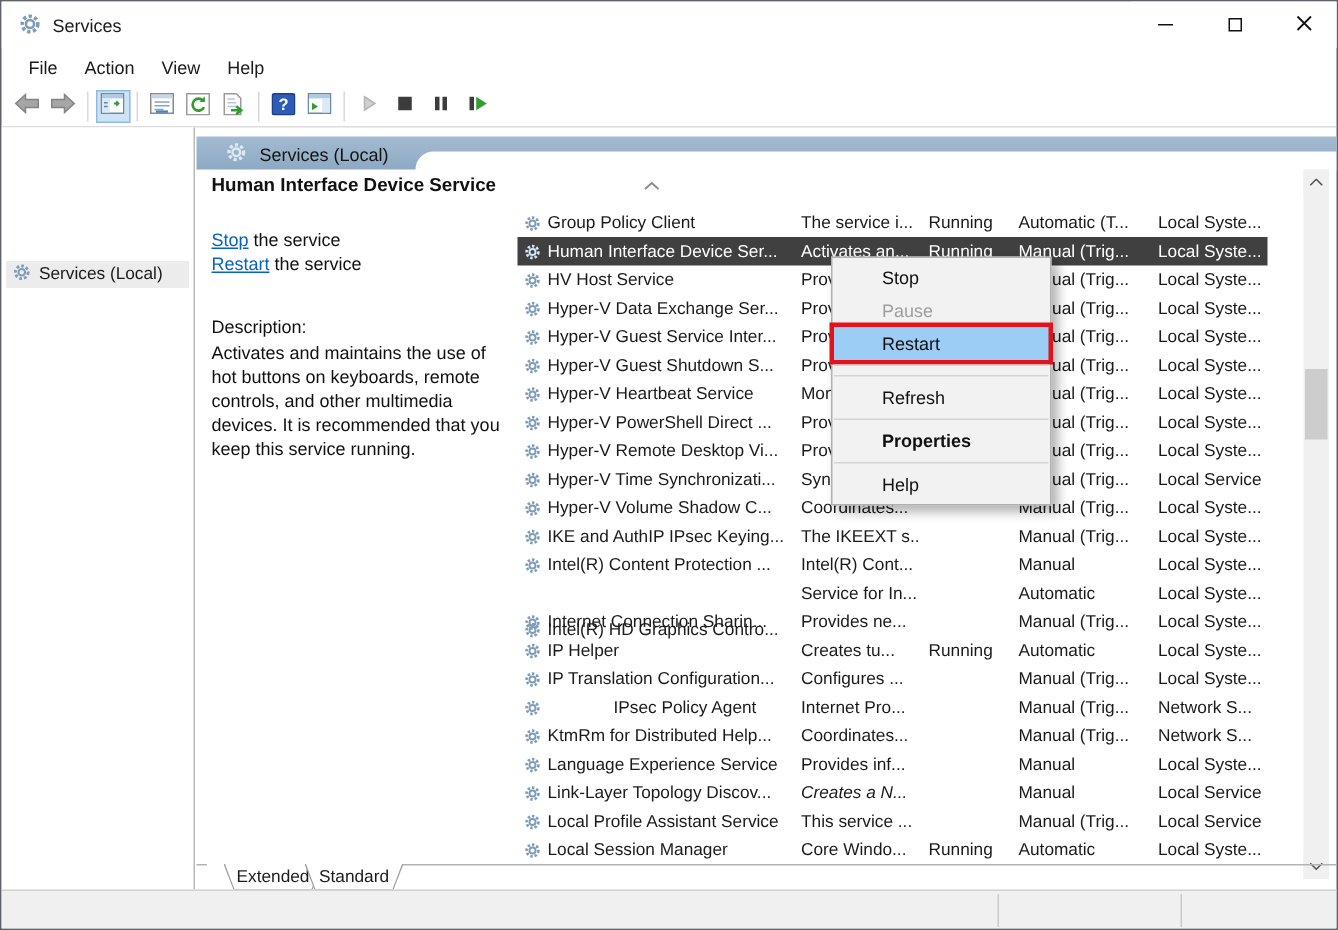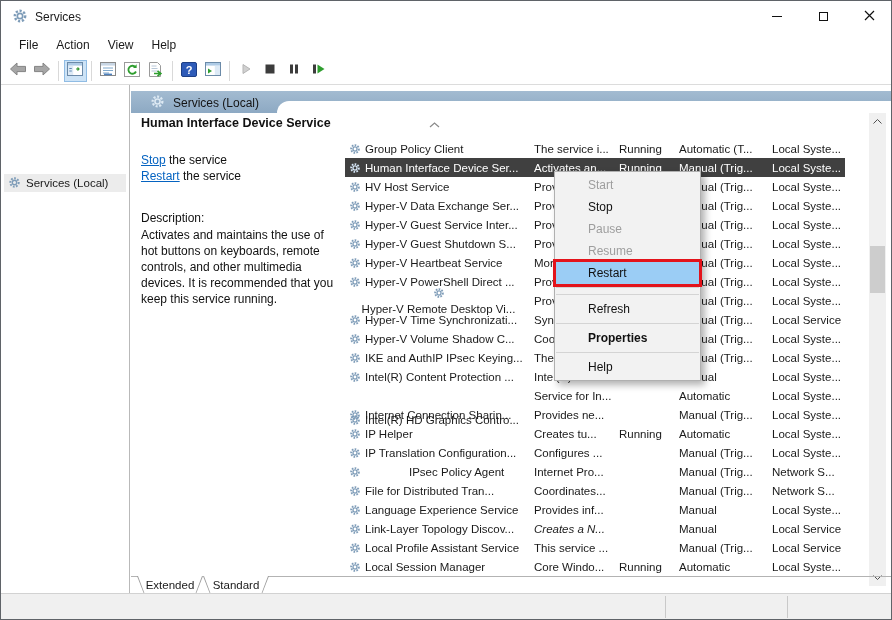--- a/index.html
+++ b/index.html
@@ -328,21 +328,21 @@
             </svg>
           </span>
           <span>Hyper-V PowerShell Direct ...</span>
         </div>
         <div class="cell" style="width: 85px;">Provides a m...</div>
         <div class="cell" style="width: 60px;"></div>
         <div class="cell" style="width: 93px;">Manual (Trig...</div>
         <div class="cell" style="width: 85px;">Local Syste...</div>
       </div>
       <div class="row">
-        <div class="cell c-name" style="width: 183px; flex-direction: column;">
+        <div class="cell c-name" style="width: 183px;">
           <span style="display: inline-flex;">
             <svg width="12" height="12" viewBox="0 0 16 16">
               <circle cx="8" cy="8" r="5.2" fill="none" stroke="#7e9cb8" stroke-width="2.4" stroke-dasharray="2.2 1.7"></circle>
               <circle cx="8" cy="8" r="2.7" fill="none" stroke="#7e9cb8" stroke-width="1.7"></circle>
             </svg>
           </span>
           <span>Hyper-V Remote Desktop Vi...</span>
         </div>
         <div class="cell" style="width: 85px;">Provides a pl...</div>
         <div class="cell" style="width: 60px;"></div>
@@ -485,21 +485,21 @@
         <div class="cell" style="width: 85px;">Network S...</div>
       </div>
       <div class="row">
         <div class="cell c-name" style="width: 183px;">
           <span style="display: inline-flex;">
             <svg width="12" height="12" viewBox="0 0 16 16">
               <circle cx="8" cy="8" r="5.2" fill="none" stroke="#7e9cb8" stroke-width="2.4" stroke-dasharray="2.2 1.7"></circle>
               <circle cx="8" cy="8" r="2.7" fill="none" stroke="#7e9cb8" stroke-width="1.7"></circle>
             </svg>
           </span>
-          <span>File for Distributed Tran...</span>
+          <span>KtmRm for Distributed Help...</span>
         </div>
         <div class="cell" style="width: 85px;">Coordinates...</div>
         <div class="cell" style="width: 60px;"></div>
         <div class="cell" style="width: 93px;">Manual (Trig...</div>
         <div class="cell" style="width: 85px;">Network S...</div>
       </div>
       <div class="row">
         <div class="cell c-name" style="width: 183px;">
           <span style="display: inline-flex;">
             <svg width="12" height="12" viewBox="0 0 16 16">
@@ -571,41 +571,39 @@
     <button class="scroll-arrow" style="top:456px;">
         <svg width="9" height="5" viewBox="0 0 9 5">
           <path d="M0.5 0.5 L4.5 4.5 L8.5 0.5" fill="none" stroke="#505050"></path>
         </svg>
       </button>
   </div>
 
   <div class="abs" id="tabs-line1"></div>
   <div class="abs" id="tabs-line2"></div>
   <div id="tabs-container">
-      <div class="mmc-tab" style="left: 136px;">
+      <div class="mmc-tab" style="left: 148px;">
         <div class="tab-outer"></div>
         <div class="tab-inner">Extended</div>
       </div>
       <div class="mmc-tab" style="left: 202px;">
         <div class="tab-outer"></div>
         <div class="tab-inner">Standard</div>
       </div>
     </div>
 
   <div class="abs" id="statusbar">
 
     <span class="status-div" style="left:664px;"></span>
     <span class="status-div" style="left:786px;"></span>
   </div>
 
   <div class="abs" id="context-menu">
-      <div class="cm-item disabled">Start</div>
       <div class="cm-item">Stop</div>
       <div class="cm-item disabled">Pause</div>
-      <div class="cm-item disabled">Resume</div>
       <div class="cm-item highlighted">Restart<div class="red-box"></div></div>
       <div class="cm-sep"></div>
       <div class="cm-sep"></div>
       <div class="cm-item">Refresh</div>
       <div class="cm-sep"></div>
       <div class="cm-item bold">Properties</div>
       <div class="cm-sep"></div>
       <div class="cm-item">Help</div>
     </div>
 

